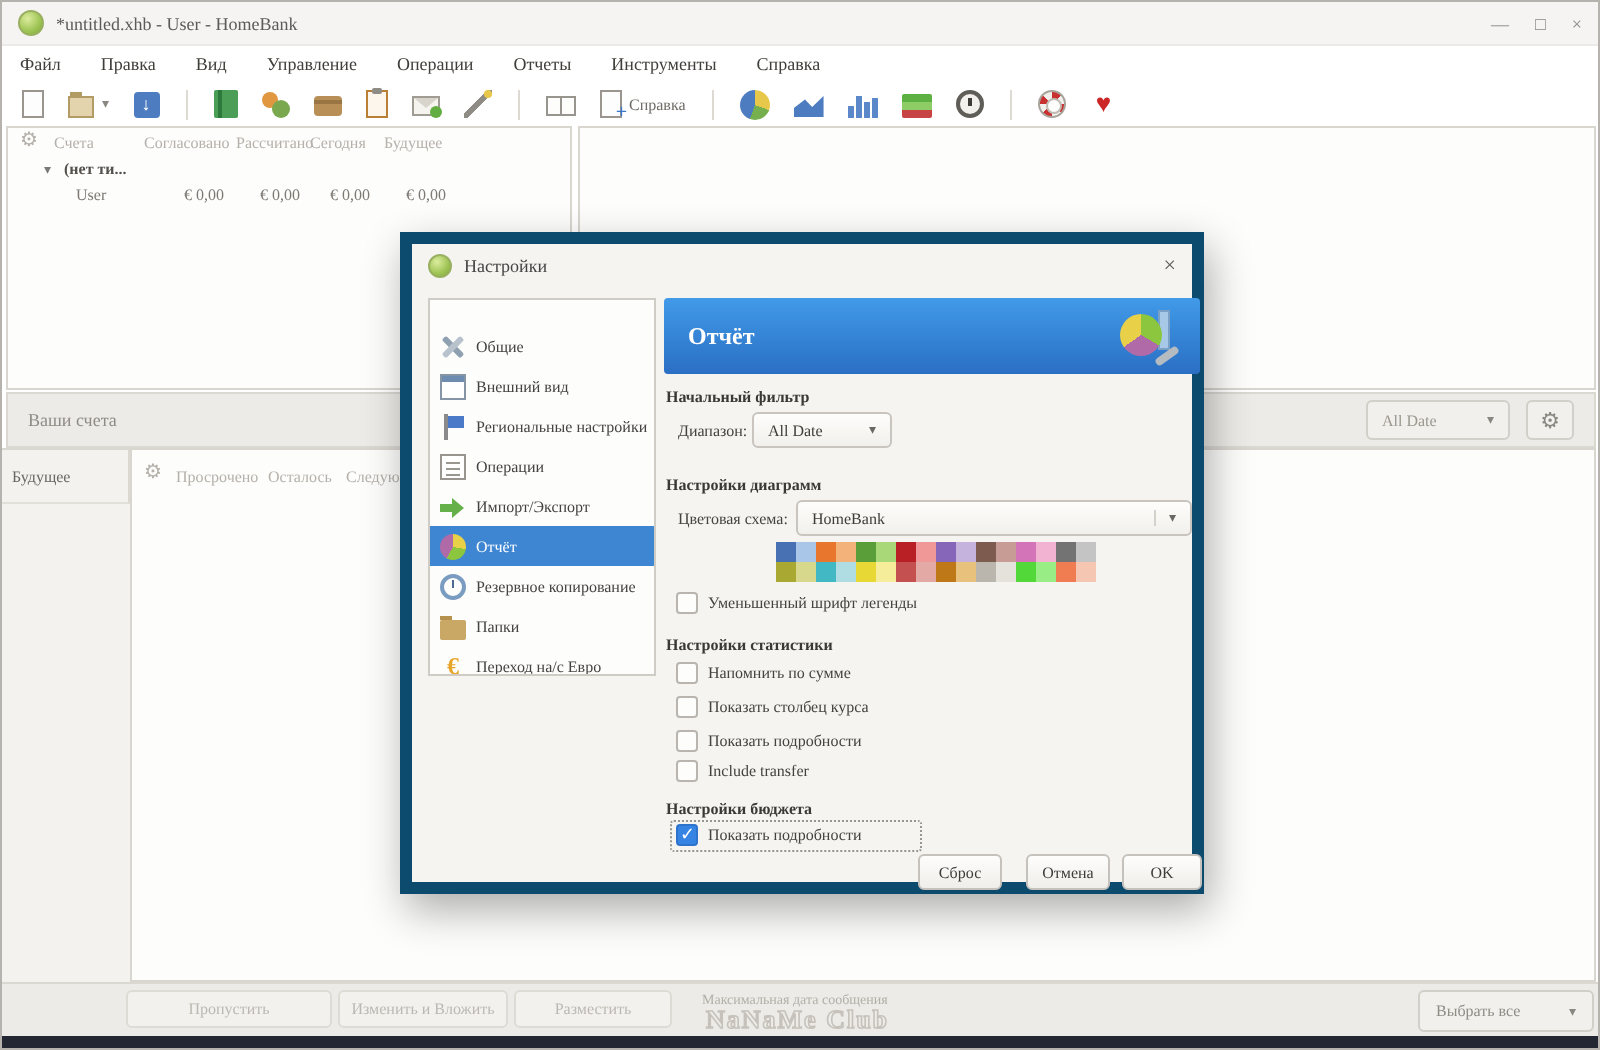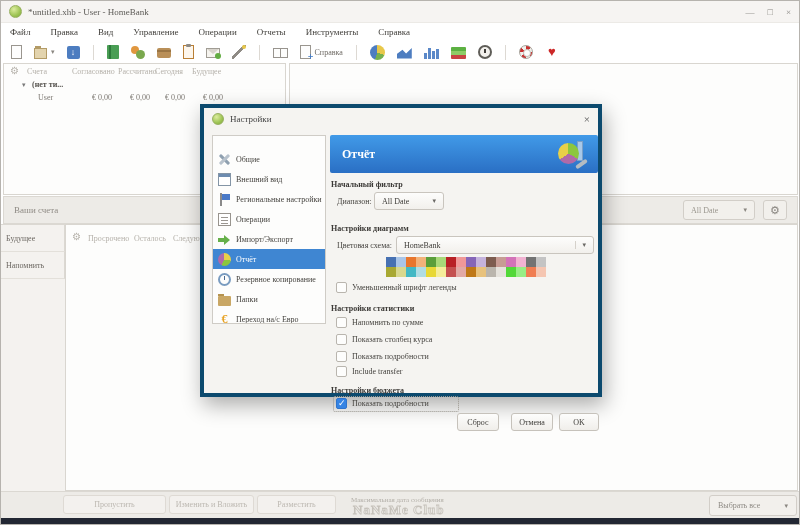--- a/index.html
+++ b/index.html
@@ -69,21 +69,21 @@
   .tab.sel{background:#4285c8;color:#fff;border-right-color:#4285c8}
   .sched{position:absolute;left:64px;top:223px;width:733px;height:267px;background:#fdfdfc;border:1px solid #d9d6d0}
   
   .botbar{position:absolute;left:0;top:490px;width:800px;height:27px;background:#edebe7;border-top:1px solid #dbd8d2}
   .disbtn{position:absolute;top:3px;height:19px;background:#f3f1ee;border:1px solid #dedad4;border-radius:3px;color:#bcb8b1;font-size:8px;display:flex;align-items:center;justify-content:center}
   .note{position:absolute;font-size:7px;color:#b3afa8}
   .wmark{position:absolute;font-size:13px;font-weight:bold;letter-spacing:1px;color:#edebe7;-webkit-text-stroke:0.8px #c6c2bb}
   .selall{position:absolute;top:3px;height:21px;border:1px solid #d2cec8;border-radius:3px;background:#f2f0ec;display:flex;align-items:center;padding:0 8px;font-size:8px;color:#8f8b85;gap:10px}
   .darkstrip{position:absolute;left:0;top:517px;width:800px;height:8px;background:#222733}
   
-  .dialog{position:absolute;left:199px;top:103px;width:402px;height:293px;background:#f5f4f1;border:4px solid #0c4a6e;box-shadow:3px 8px 20px rgba(0,0,0,.32)}
+  .dialog{position:absolute;left:199px;top:115px;width:402px;height:331px;background:#f5f4f1;border:6px solid #0c4a6e;box-shadow:3px 8px 20px rgba(0,0,0,.32)}
   .dlg-title{height:22px;display:flex;align-items:center;padding:0 8px;gap:6px;font-size:9px;color:#444}
   .dlg-close{margin-left:auto;color:#5a5a5a;font-size:11px;line-height:11px;cursor:default}
   .dlg-nav{position:absolute;left:8px;top:27px;width:114px;height:189px;background:#fdfdfc;border:1px solid #cfccc6;padding-top:13px;overflow:hidden}
   .nav-item{height:20px;display:flex;align-items:center;gap:5px;padding:0 5px;font-size:8px;color:#45433f;white-space:nowrap}
   .nav-item.sel{background:#3f86d2;color:#fff}
   .ni{width:13px;height:13px;position:relative;flex:none}
   .ni-tools::before{content:"";position:absolute;left:0;top:5px;width:13px;height:3px;background:#8fa0b0;border-radius:1px;transform:rotate(45deg)}
   .ni-tools::after{content:"";position:absolute;left:0;top:5px;width:13px;height:3px;background:#b8c2cc;border-radius:1px;transform:rotate(-45deg)}
   .ni-window{background:#fff;border:1px solid #8495a6}
   .ni-window::before{content:"";position:absolute;left:0;right:0;top:0;height:3px;background:#6d8cb0}
@@ -235,23 +235,20 @@
     </div>
     <div class="sqbtn" style="margin-left:8px">
       <span>⚙</span>
     </div>
   </div>
 
   <div class="tabs">
     <div class="tab">
         <span>Будущее</span>
       </div>
-    <div class="tab">
-        <span>Напомнить</span>
-      </div>
   </div>
 
   <div class="sched">
     <span class="abs gearmut" style="left:6px;top:7px">⚙</span>
     <span class="abs hdr8" style="left:22px;top:9px">Просрочено</span>
     <span class="abs hdr8" style="left:68px;top:9px">Осталось</span>
     <span class="abs hdr8" style="left:107px;top:9px">Следующая</span>
   </div>
 
   <div class="botbar">

